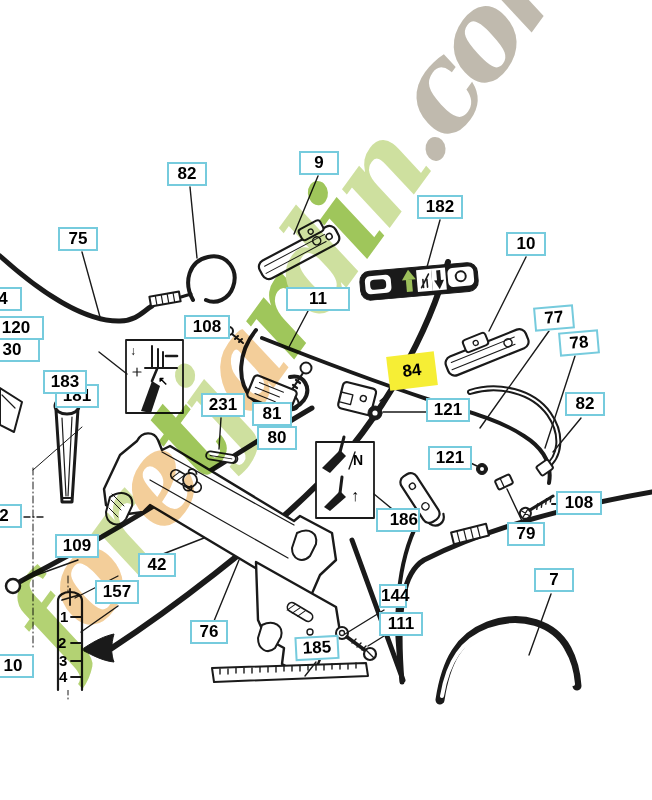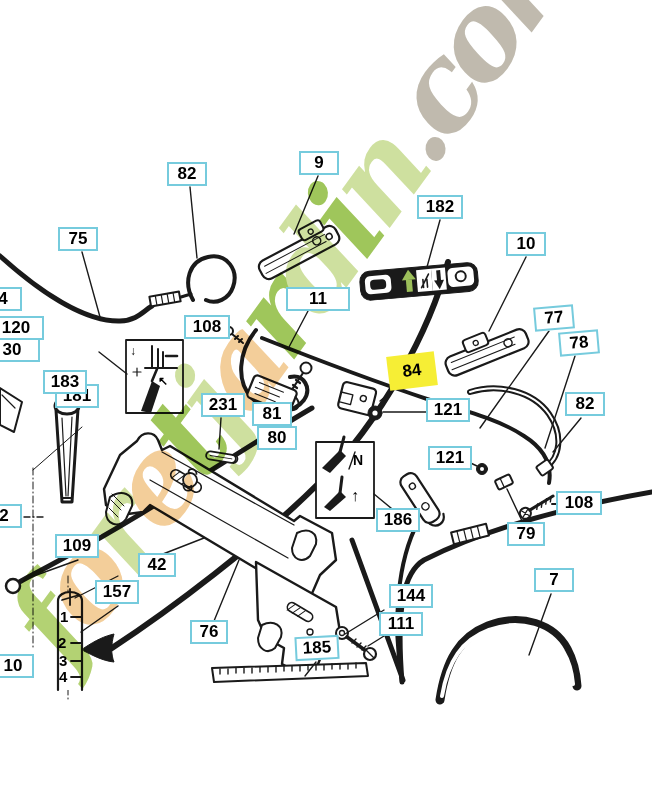--- a/index.html
+++ b/index.html
@@ -300,27 +300,27 @@
   <div class="callout hl" style="left:390px;top:356px;width:44px;">84</div>
   <div class="callout" style="left:252px;top:402px;width:40px;">81</div>
   <div class="callout" style="left:257px;top:426px;width:40px;">80</div>
   <div class="callout" style="left:426px;top:398px;width:44px;">121</div>
   <div class="callout" style="left:534px;top:306px;width:40px;transform:rotate(-5deg);">77</div>
   <div class="callout" style="left:559px;top:331px;width:40px;transform:rotate(-5deg);">78</div>
   <div class="callout" style="left:565px;top:392px;width:40px;">82</div>
   <div class="callout" style="left:428px;top:446px;width:44px;">121</div>
   <div class="callout" style="left:556px;top:491px;width:46px;">108</div>
   <div class="callout" style="left:507px;top:522px;width:38px;">79</div>
-  <div class="callout" style="left:376px;top:508px;width:44px;">186</div>
+  <div class="callout" style="left:376px;top:508px;width:44px;text-align:right;">186</div>
   <div class="callout" style="left:534px;top:568px;width:40px;">7</div>
   <div class="callout" style="left:55px;top:534px;width:44px;">109</div>
   <div class="callout" style="left:138px;top:553px;width:38px;">42</div>
   <div class="callout" style="left:95px;top:580px;width:44px;">157</div>
   <div class="callout" style="left:190px;top:620px;width:38px;">76</div>
-  <div class="callout" style="left:389px;top:584px;width:44px;">144</div>
+  <div class="callout" style="left:379px;top:584px;width:28px;">144</div>
   <div class="callout" style="left:379px;top:612px;width:44px;">111</div>
   <div class="callout" style="left:295px;top:636px;width:44px;transform:rotate(-3deg);">185</div>
   <div class="callout" style="left:-14px;top:504px;width:36px;">2</div>
   <div class="callout" style="left:-8px;top:654px;width:42px;">10</div>
 
   <div class="tiny" style="left:60px;top:608px;font-size:15px;">1</div>
   <div class="tiny" style="left:58px;top:634px;font-size:15px;">2</div>
   <div class="tiny" style="left:59px;top:652px;font-size:15px;">3</div>
   <div class="tiny" style="left:59px;top:668px;font-size:15px;">4</div>
 

